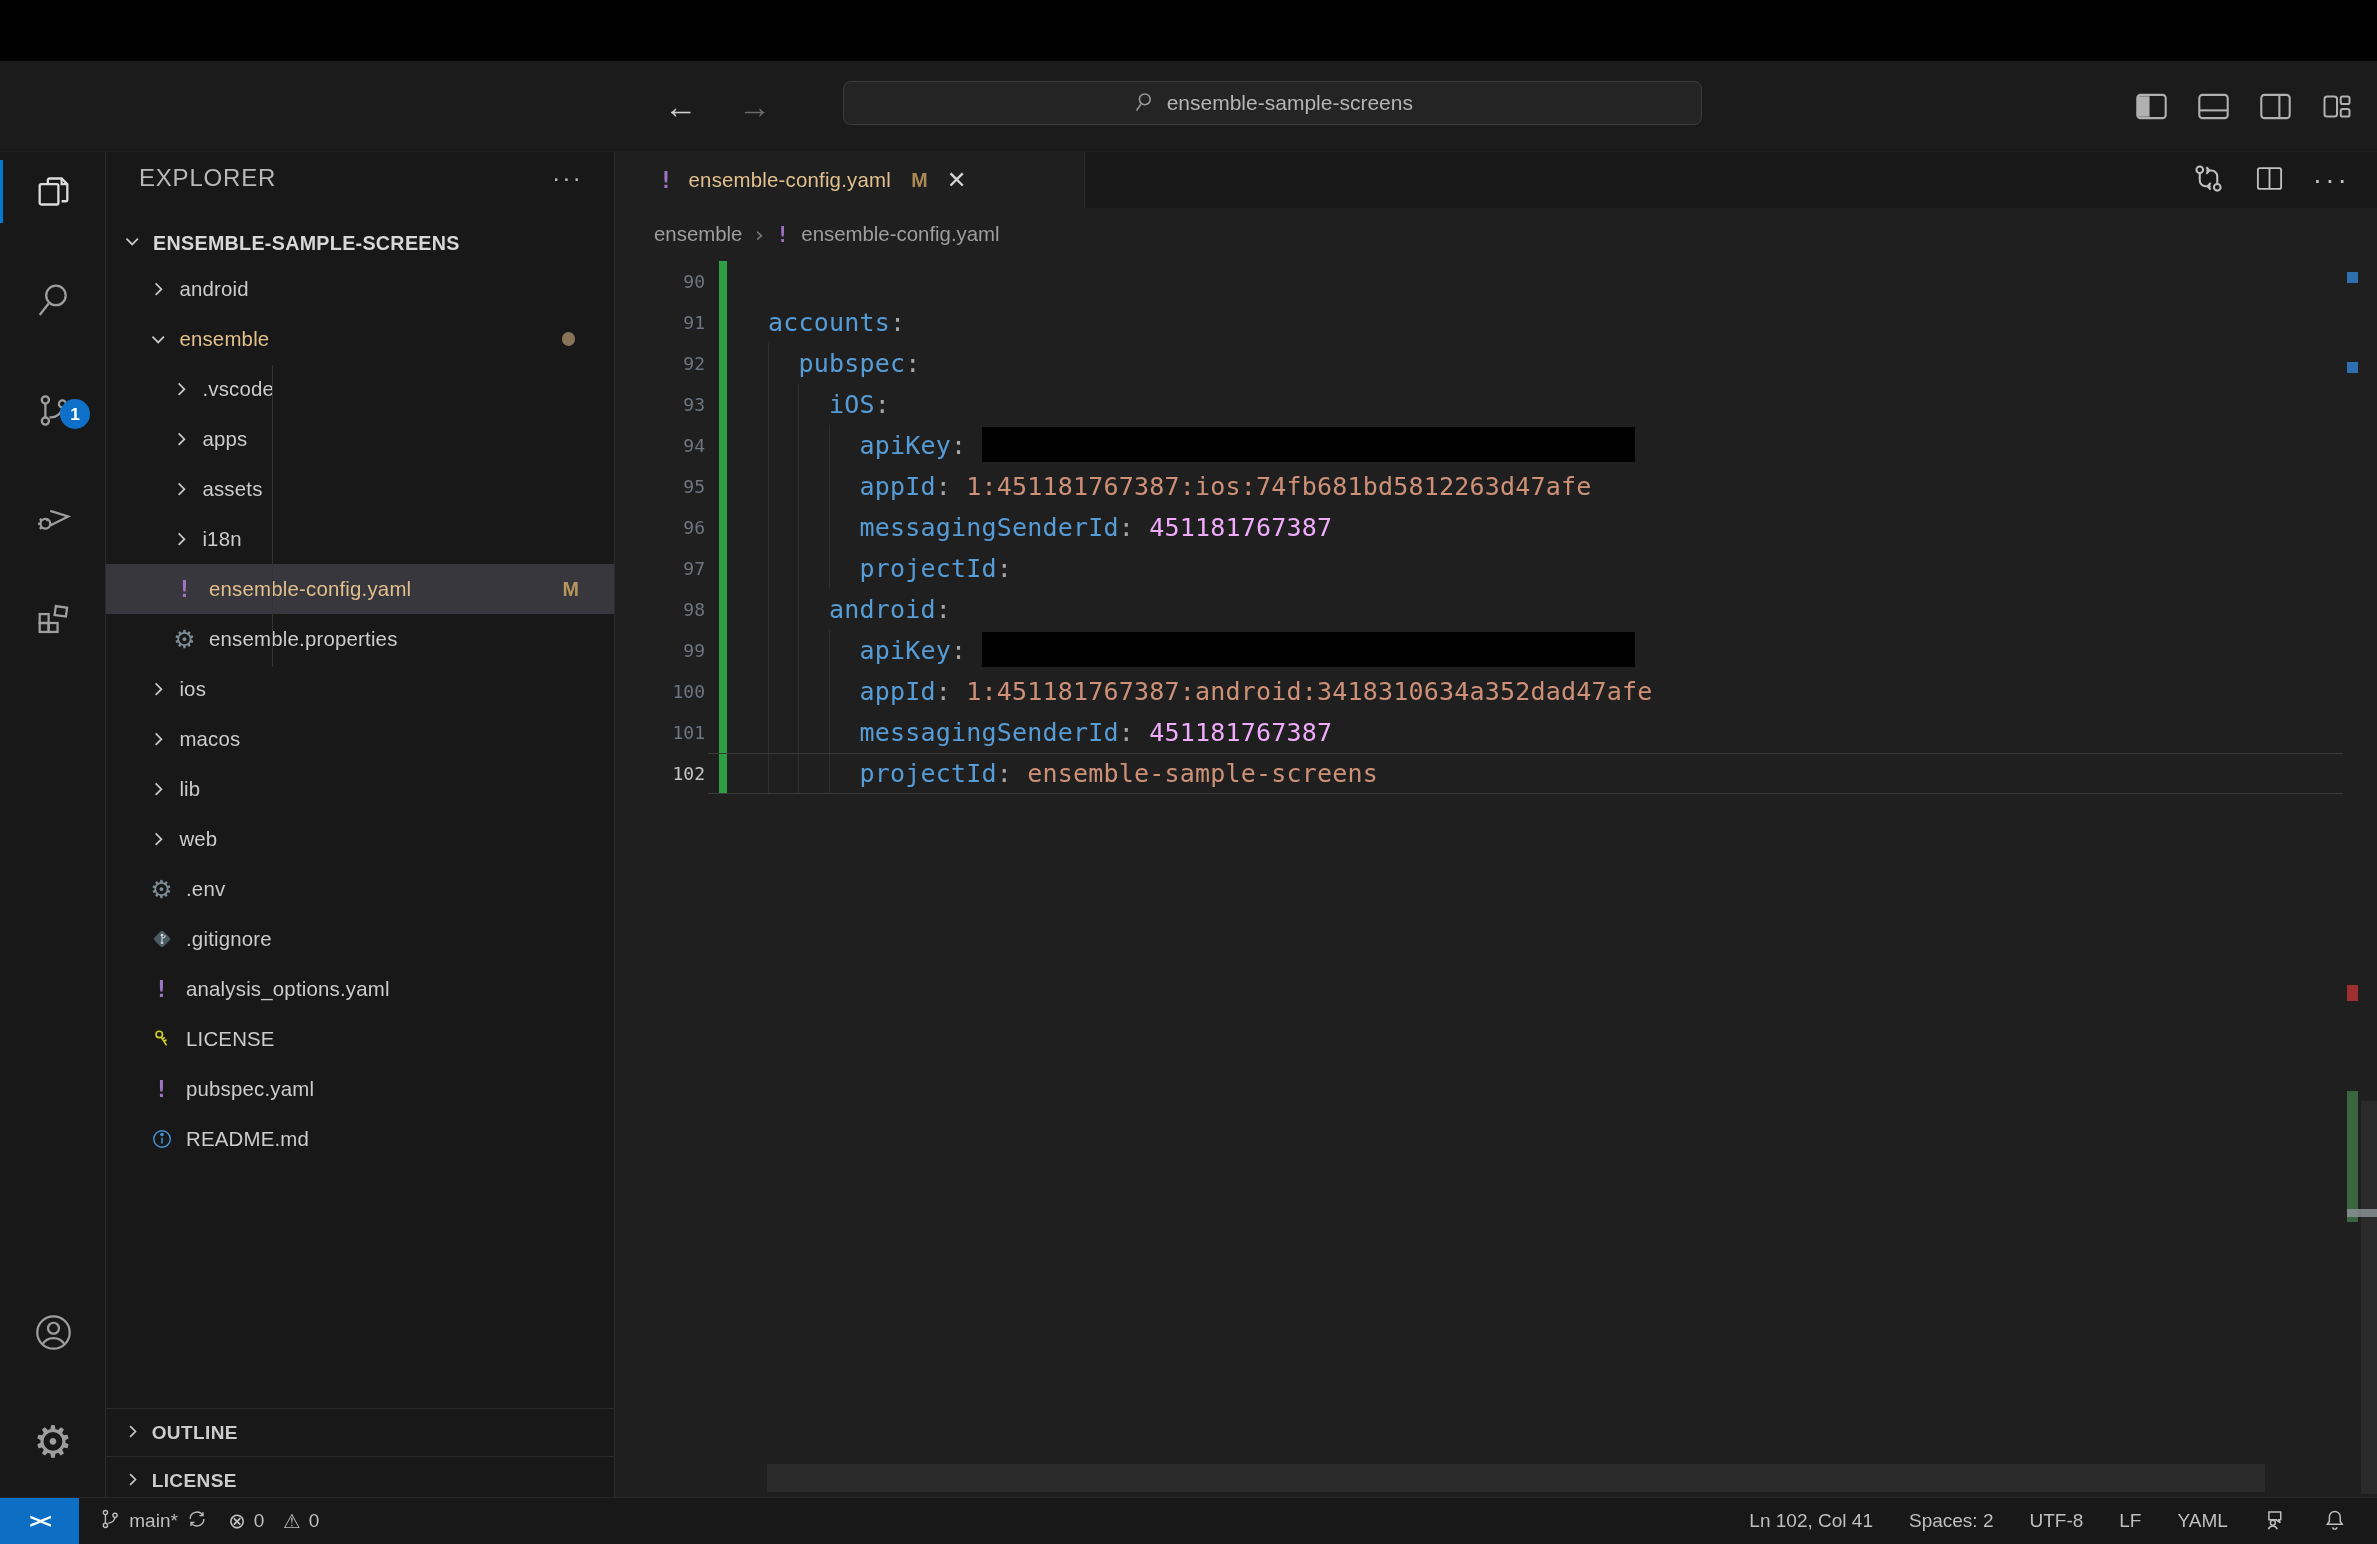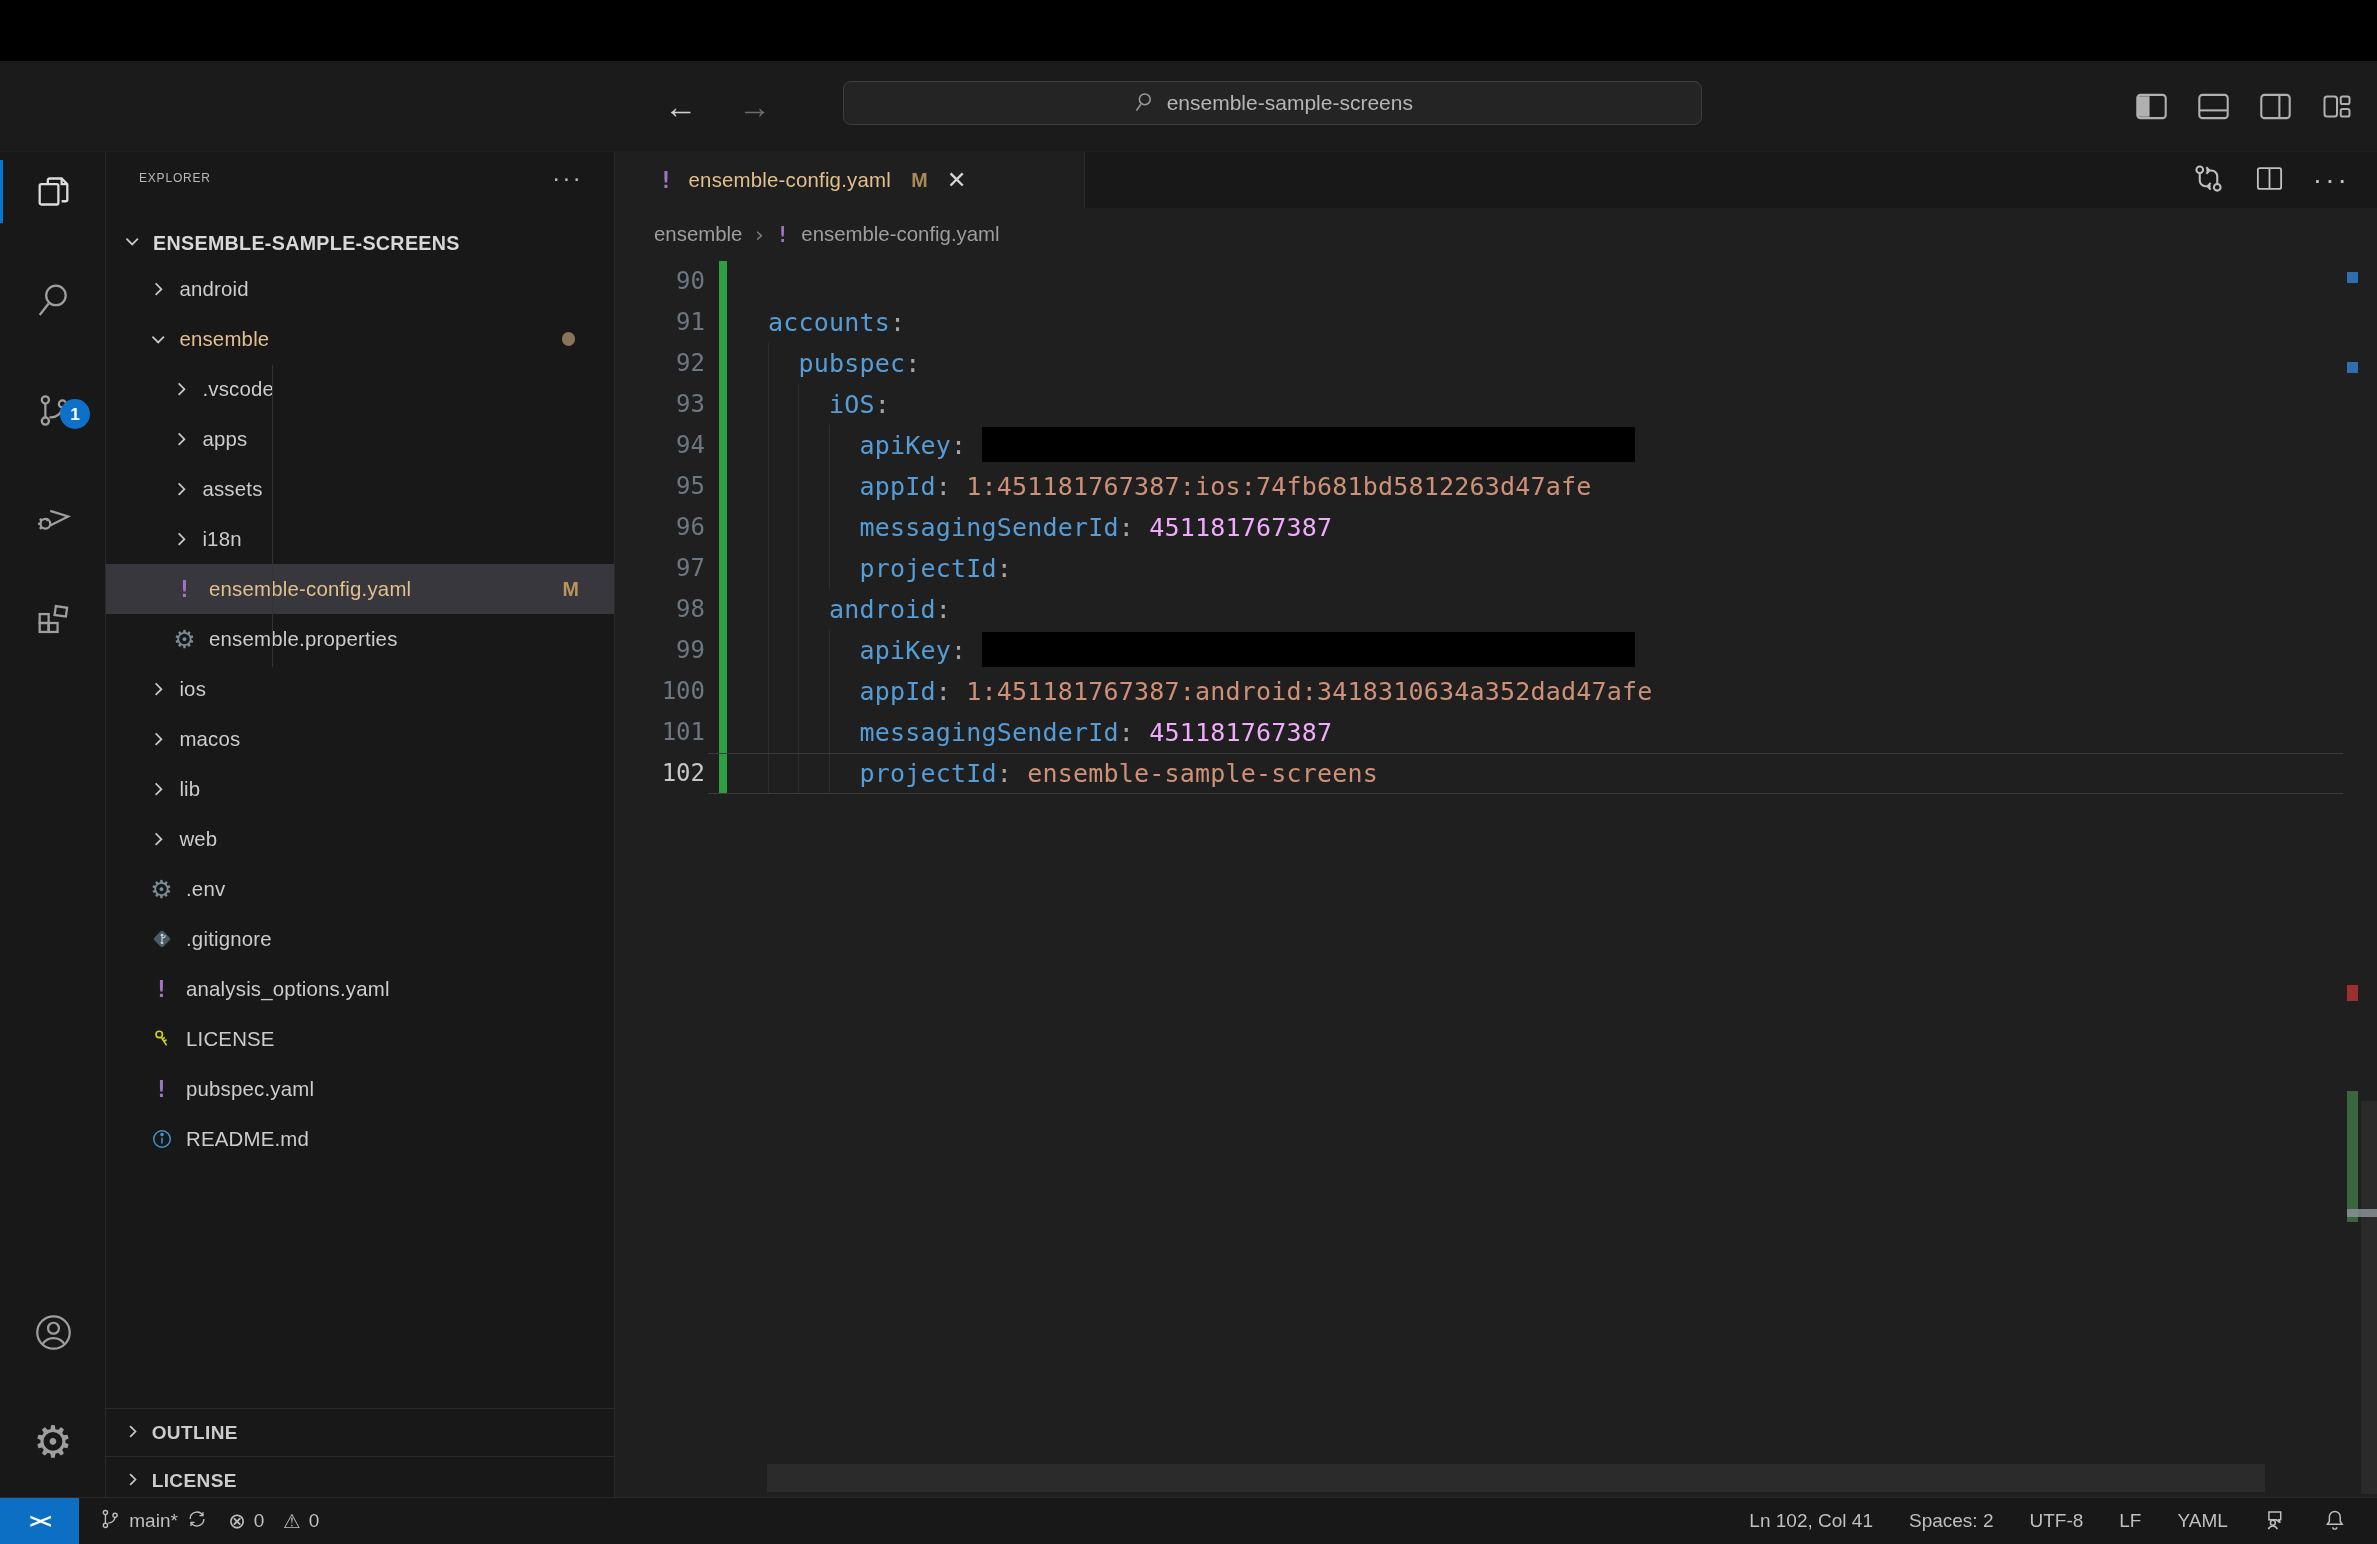--- a/index.html
+++ b/index.html
@@ -21,21 +21,21 @@
   
   .activitybar { position:absolute; left:0; top:152px; width:106px; height:1345px; background:#181818; border-right:0.8px solid #2a2a2a; }
   .act-item { position:absolute; left:0; width:106px; height:79px; display:flex; align-items:center; justify-content:center; }
   .act-item.active::before { content:""; position:absolute; left:0; top:7.9px; bottom:7.9px; width:3.1px; background:#0078d4; }
   .act-badge { position:absolute; left:60px; top:28px; width:30px; height:30px; border-radius:50%; background:#0e70c8;
     color:#fff; font-size:17.3px; font-weight:bold; display:flex; align-items:center; justify-content:center; }
   .gear-glyph { font-size:44px; color:#9e9e9e; font-family:"DejaVu Sans", sans-serif; line-height:1; }
 
   .sidebar { position:absolute; left:106px; top:152px; width:509px; height:1345px; background:#181818; border-right:0.8px solid #2a2a2a; }
   .sb-header { position:absolute; left:0; top:0; width:100%; height:52px; display:flex; align-items:center; }
-  .sb-title { margin-left:33px; font-size:12px; letter-spacing:0.8px; color:#b8b8b8; }
+  .sb-title { margin-left:33px; font-size:24px; letter-spacing:0.8px; color:#b8b8b8; }
   .sb-more { position:absolute; right:31px; font-size:23.6px; color:#c0c0c0; letter-spacing:2.4px; }
   .sb-project { position:absolute; left:0; top:69px; width:100%; height:44px; display:flex; align-items:center; }
   .sb-project .label { font-size:19.7px; font-weight:bold; color:#d8d8d8; margin-left:11px; letter-spacing:0.3px; }
   .tree { position:absolute; left:0; top:112px; width:100%; }
   .tree-row { position:relative; width:100%; height:50px; display:flex; align-items:center; }
   .tree-row.selected { background:#37373d; }
   .tree-row .twist { width:20.4px; display:flex; justify-content:center; }
   .tree-row .ficon { width:27px; display:flex; justify-content:center; align-items:center; }
   .tree-row .label { font-size:20.4px; color:#cccccc; margin-left:11px; letter-spacing:0.2px; }
   .tree-row.modified > .label { color:#e2c08d; }
@@ -60,21 +60,21 @@
   .editor-actions .more { color:#c0c0c0; font-size:28px; letter-spacing:3.1px; line-height:0.4; }
 
   .breadcrumbs { position:absolute; left:0; top:56px; width:100%; height:53px; display:flex; align-items:center; padding-left:39px; gap:12.6px; }
   .breadcrumbs .crumb { font-size:20.4px; color:#9d9d9d; }
   .breadcrumbs .sep { font-size:22px; color:#7a7a7a; font-family:"DejaVu Sans", sans-serif; }
   .breadcrumbs .yaml-bang { font-size:20.4px; }
 
   .code { position:absolute; left:0; top:109px; width:100%; }
   .line { position:relative; height:41px; }
   .line .num { position:absolute; left:0; top:0; width:90px; height:41px; line-height:41px; text-align:right;
-    font-family:"DejaVu Sans Mono", monospace; font-size:24px; color:#6e7681; }
+    font-family:"DejaVu Sans Mono", monospace; font-size:18px; color:#6e7681; }
   .line.current .num { color:#c6c6c6; }
   .line .gbar { position:absolute; left:104px; top:0; bottom:0; width:7.9px; background:#2ea043; }
   .line .txt { position:absolute; left:153px; top:0; height:41px; line-height:41px; white-space:pre;
     font-family:"DejaVu Sans Mono", monospace; font-size:25px; letter-spacing:0.2px; }
   .tk-key { color:#569cd6; } .tk-punc { color:#a6a6a6; } .tk-str { color:#ce9178; } .tk-num { color:#f0abfc; }
   .redacted { display:inline-block; width:653px; height:35px; background:#000; vertical-align:middle; margin-top:-4.7px; }
   .line .guide { position:absolute; top:0; bottom:0; width:0.8px; background:#2e2e2e; }
   .line.current::after { content:""; position:absolute; left:93px; right:35px; top:0; bottom:0;
     border-top:1.6px solid #3a3a3a; border-bottom:1.6px solid #3a3a3a; pointer-events:none; }
 

